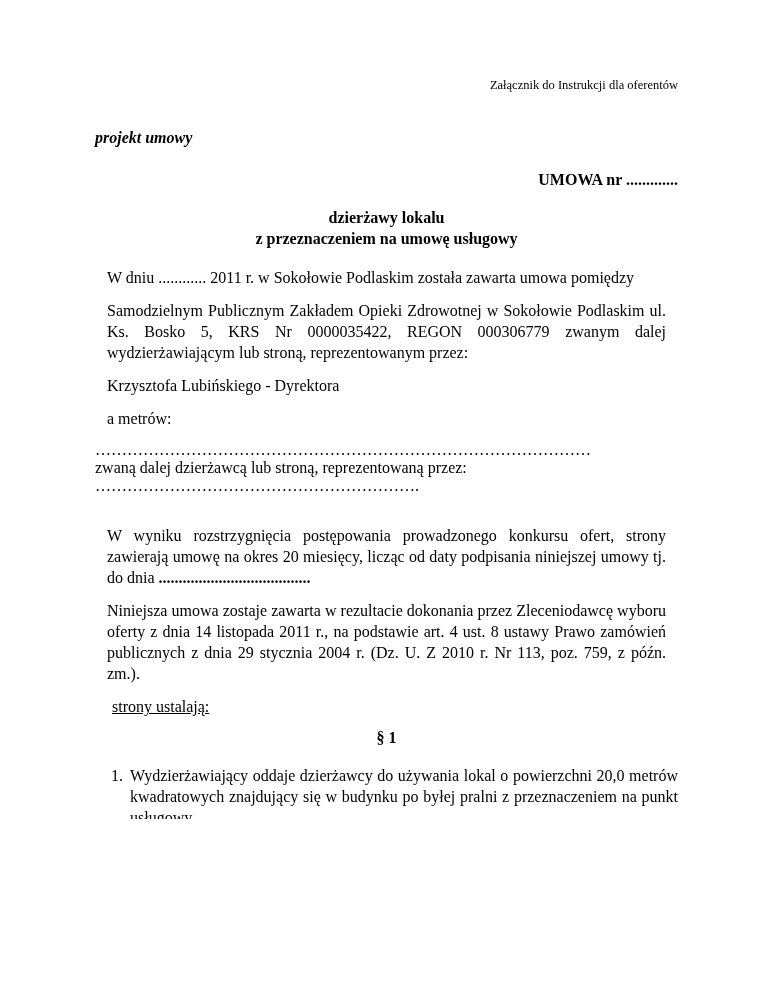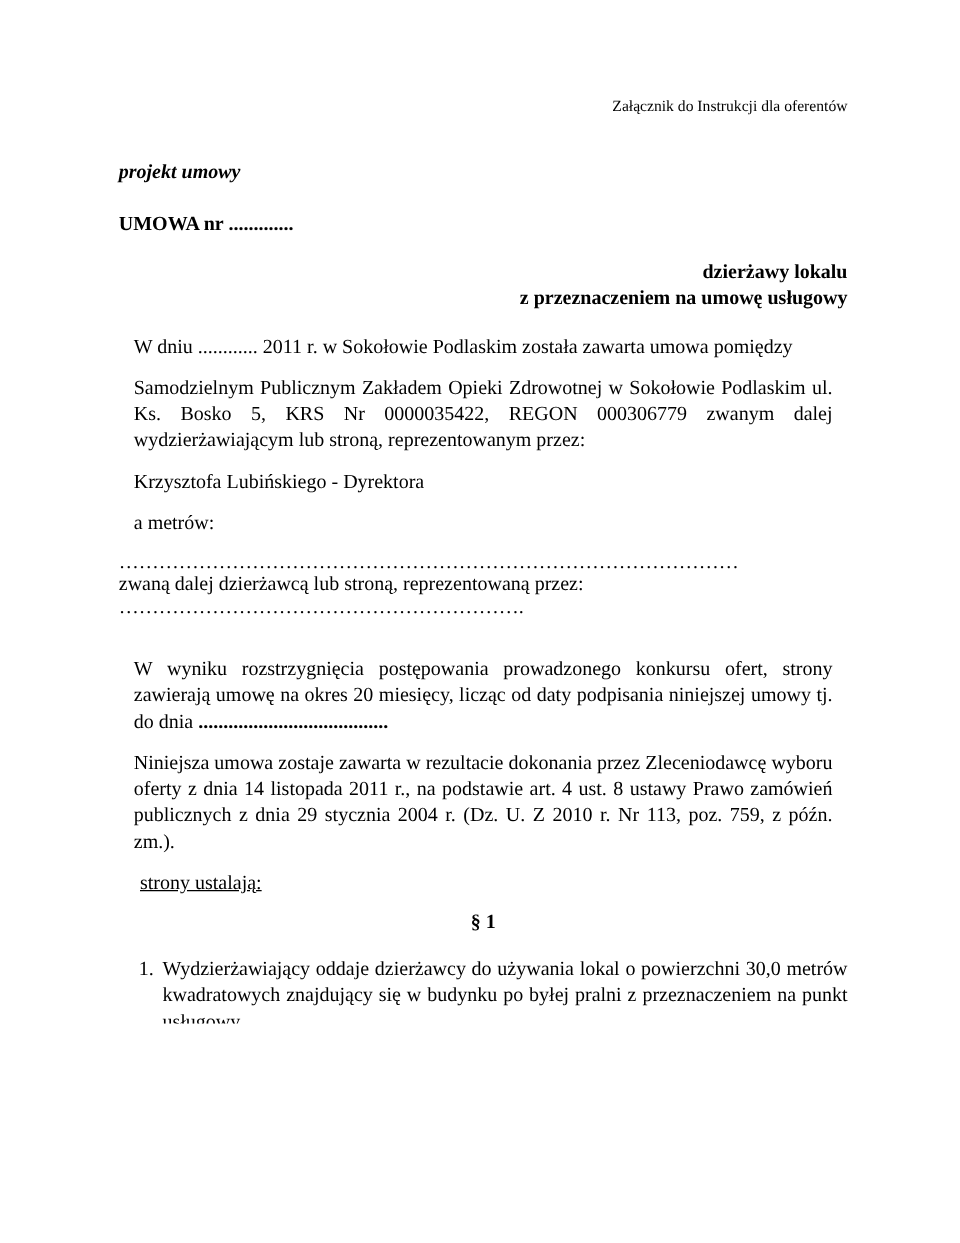--- a/index.html
+++ b/index.html
@@ -24,27 +24,27 @@
     font-size: 12.5px;
     margin: 0 0 36px 0;
   }
   .title-italic {
     font-weight: bold;
     font-style: italic;
     font-size: 16px;
     margin: 0 0 24px 0;
   }
   .contract-no {
-    text-align: left;
+    text-align: right;
     font-weight: bold;
     font-size: 16px;
     margin: 0 0 18px 0;
   }
   .subtitle {
-    text-align: right;
+    text-align: center;
     font-weight: bold;
     font-size: 16px;
     line-height: 21px;
     margin: 0 0 18px 0;
   }
   p.body-par {
     font-size: 16px;
     line-height: 21px;
     text-align: justify;
     margin: 12px;
@@ -107,16 +107,16 @@
 
   <p class="body-par par-term"><span>W wyniku rozstrzygnięcia postępowania prowadzonego konkursu ofert, strony zawierają umowę na okres 20 miesięcy, licząc od daty podpisania niniejszej umowy tj. do dnia </span><span class="bold-dots">......................................</span></p>
 
   <p class="body-par par-basis">Niniejsza umowa zostaje zawarta w rezultacie dokonania przez Zleceniodawcę wyboru oferty z dnia 14 listopada 2011 r., na podstawie art. 4 ust. 8 ustawy Prawo zamówień publicznych z dnia 29 stycznia 2004 r. (Dz. U. Z 2010 r. Nr 113, poz. 759, z późn. zm.).</p>
 
   <p class="body-par par-agree">strony ustalają:</p>
 
   <p class="section-heading">§ 1</p>
 
   <ol class="contract-list">
-    <li>Wydzierżawiający oddaje dzierżawcy do używania lokal o powierzchni 30,0 metrów kwadratowych znajdujący się w budynku po byłej pralni z przeznaczeniem na punkt usługowy.</li>
+    <li>Wydzierżawiający oddaje dzierżawcy do używania lokal o powierzchni 20,0 metrów kwadratowych znajdujący się w budynku po byłej pralni z przeznaczeniem na punkt usługowy.</li>
   </ol>
 
 </div>
 
 </body></html>

